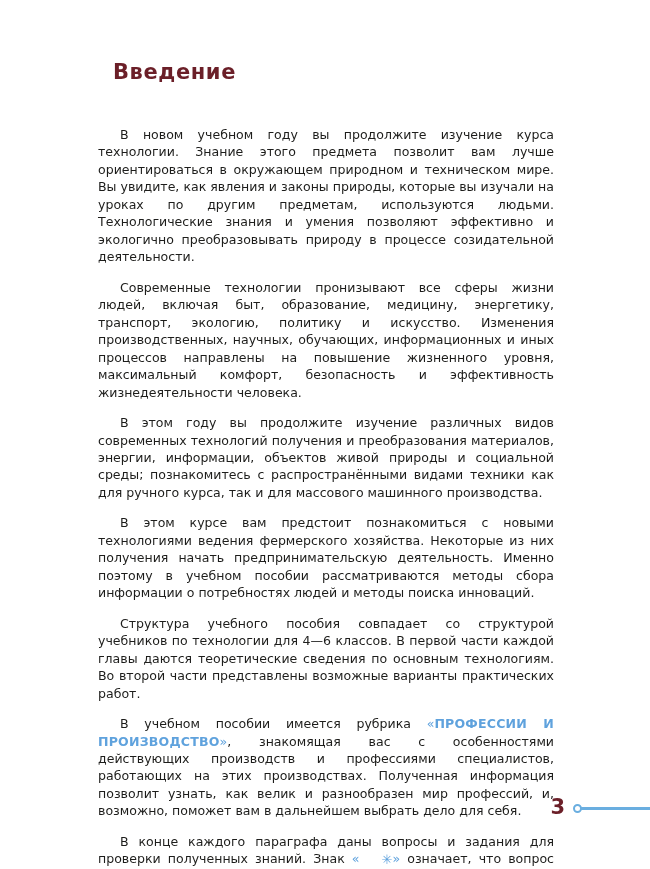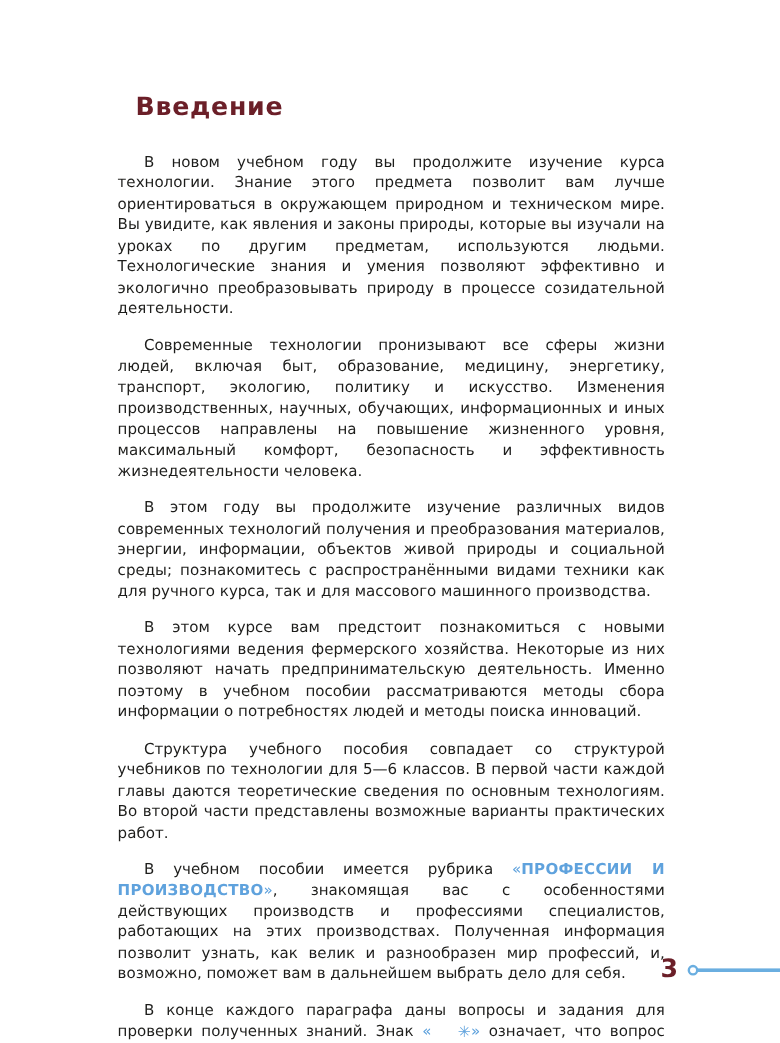--- a/index.html
+++ b/index.html
@@ -17,21 +17,21 @@
 
   .page {
     position: absolute;
     inset: 0;
     background: #ffffff;
   }
 
   .page-title {
     position: absolute;
     left: 113px;
-    top: 63px;
+    top: 46px;
     font-family: "DejaVu Sans", "Liberation Sans", sans-serif;
     font-weight: bold;
     font-size: 21px;
     letter-spacing: 0.6px;
     color: #6b1f28;
   }
 
   .body-col {
     position: absolute;
     left: 85px;
@@ -153,22 +153,22 @@
 
 <div class="page">
 
   <h1 class="page-title">Введение</h1>
 
   <div class="body-col">
 
     <p class="para">В новом учебном году вы продолжите изучение курса технологии. Знание этого предмета позволит вам лучше ориентироваться в окружающем природном и техническом мире. Вы увидите, как явления и законы природы, которые вы изучали на уроках по другим предметам, используются людьми. Технологические знания и умения позволяют эффективно и экологично преобразовывать природу в процессе созидательной деятельности.</p>
     <p class="para">Современные технологии пронизывают все сферы жизни людей, включая быт, образование, медицину, энергетику, транспорт, экологию, политику и искусство. Изменения производственных, научных, обучающих, информационных и иных процессов направлены на повышение жизненного уровня, максимальный комфорт, безопасность и эффективность жизнедеятельности человека.</p>
     <p class="para">В этом году вы продолжите изучение различных видов современных технологий получения и преобразования материалов, энергии, информации, объектов живой природы и социальной среды; познакомитесь с распространёнными видами техники как для ручного курса, так и для массового машинного производства.</p>
-    <p class="para">В этом курсе вам предстоит познакомиться с новыми технологиями ведения фермерского хозяйства. Некоторые из них позволяют начать предпринимательскую деятельность. Именно поэтому в учебном пособии рассматриваются методы сбора информации о потребностях людей и методы поиска инноваций.</p>
-    <p class="para">Структура учебного пособия совпадает со структурой учебников по технологии для 5—6 классов. В первой части каждой главы даются теоретические сведения по основным технологиям. Во второй части представлены возможные варианты практических работ.</p>
+    <p class="para">В этом курсе вам предстоит познакомиться с новыми технологиями ведения фермерского хозяйства. Некоторые из них получения начать предпринимательскую деятельность. Именно поэтому в учебном пособии рассматриваются методы сбора информации о потребностях людей и методы поиска инноваций.</p>
+    <p class="para">Структура учебного пособия совпадает со структурой учебников по технологии для 4—6 классов. В первой части каждой главы даются теоретические сведения по основным технологиям. Во второй части представлены возможные варианты практических работ.</p>
 
     <p class="para"><span>В учебном пособии имеется рубрика </span><span class="guil">«</span><span class="rubric">ПРОФЕССИИ И ПРОИЗВОДСТВО</span><span class="guil">»</span><span>, знакомящая вас с особенностями действующих производств и профессиями специалистов, работающих на этих производствах. Полученная информация позволит узнать, как велик и разнообразен мир профессий, и, возможно, поможет вам в дальнейшем выбрать дело для себя.</span></p>
 
     <p class="para"><span>В конце каждого параграфа даны вопросы и задания для проверки полученных знаний. Знак </span><span class="guil">«</span><span class="star-icon">✳</span><span class="guil">»</span><span> означает, что вопрос (или задание) трудный. На него нет прямого ответа в тексте. Значит, надо подумать, поискать дополнительные сведения, чтобы успешно ответить на вопрос. Значком </span><span class="guil">«</span><span class="monitor-icon"><span class="screen"></span><span class="neck"></span><span class="base"></span></span><span class="guil">»</span><span> помечены задания, требующие обращения к источникам с дополнительной информацией, включая Интернет.</span></p>
 
   </div>
 
   <div class="footer">
     <span class="page-number">3</span>
     <span class="footer-dot"></span>

